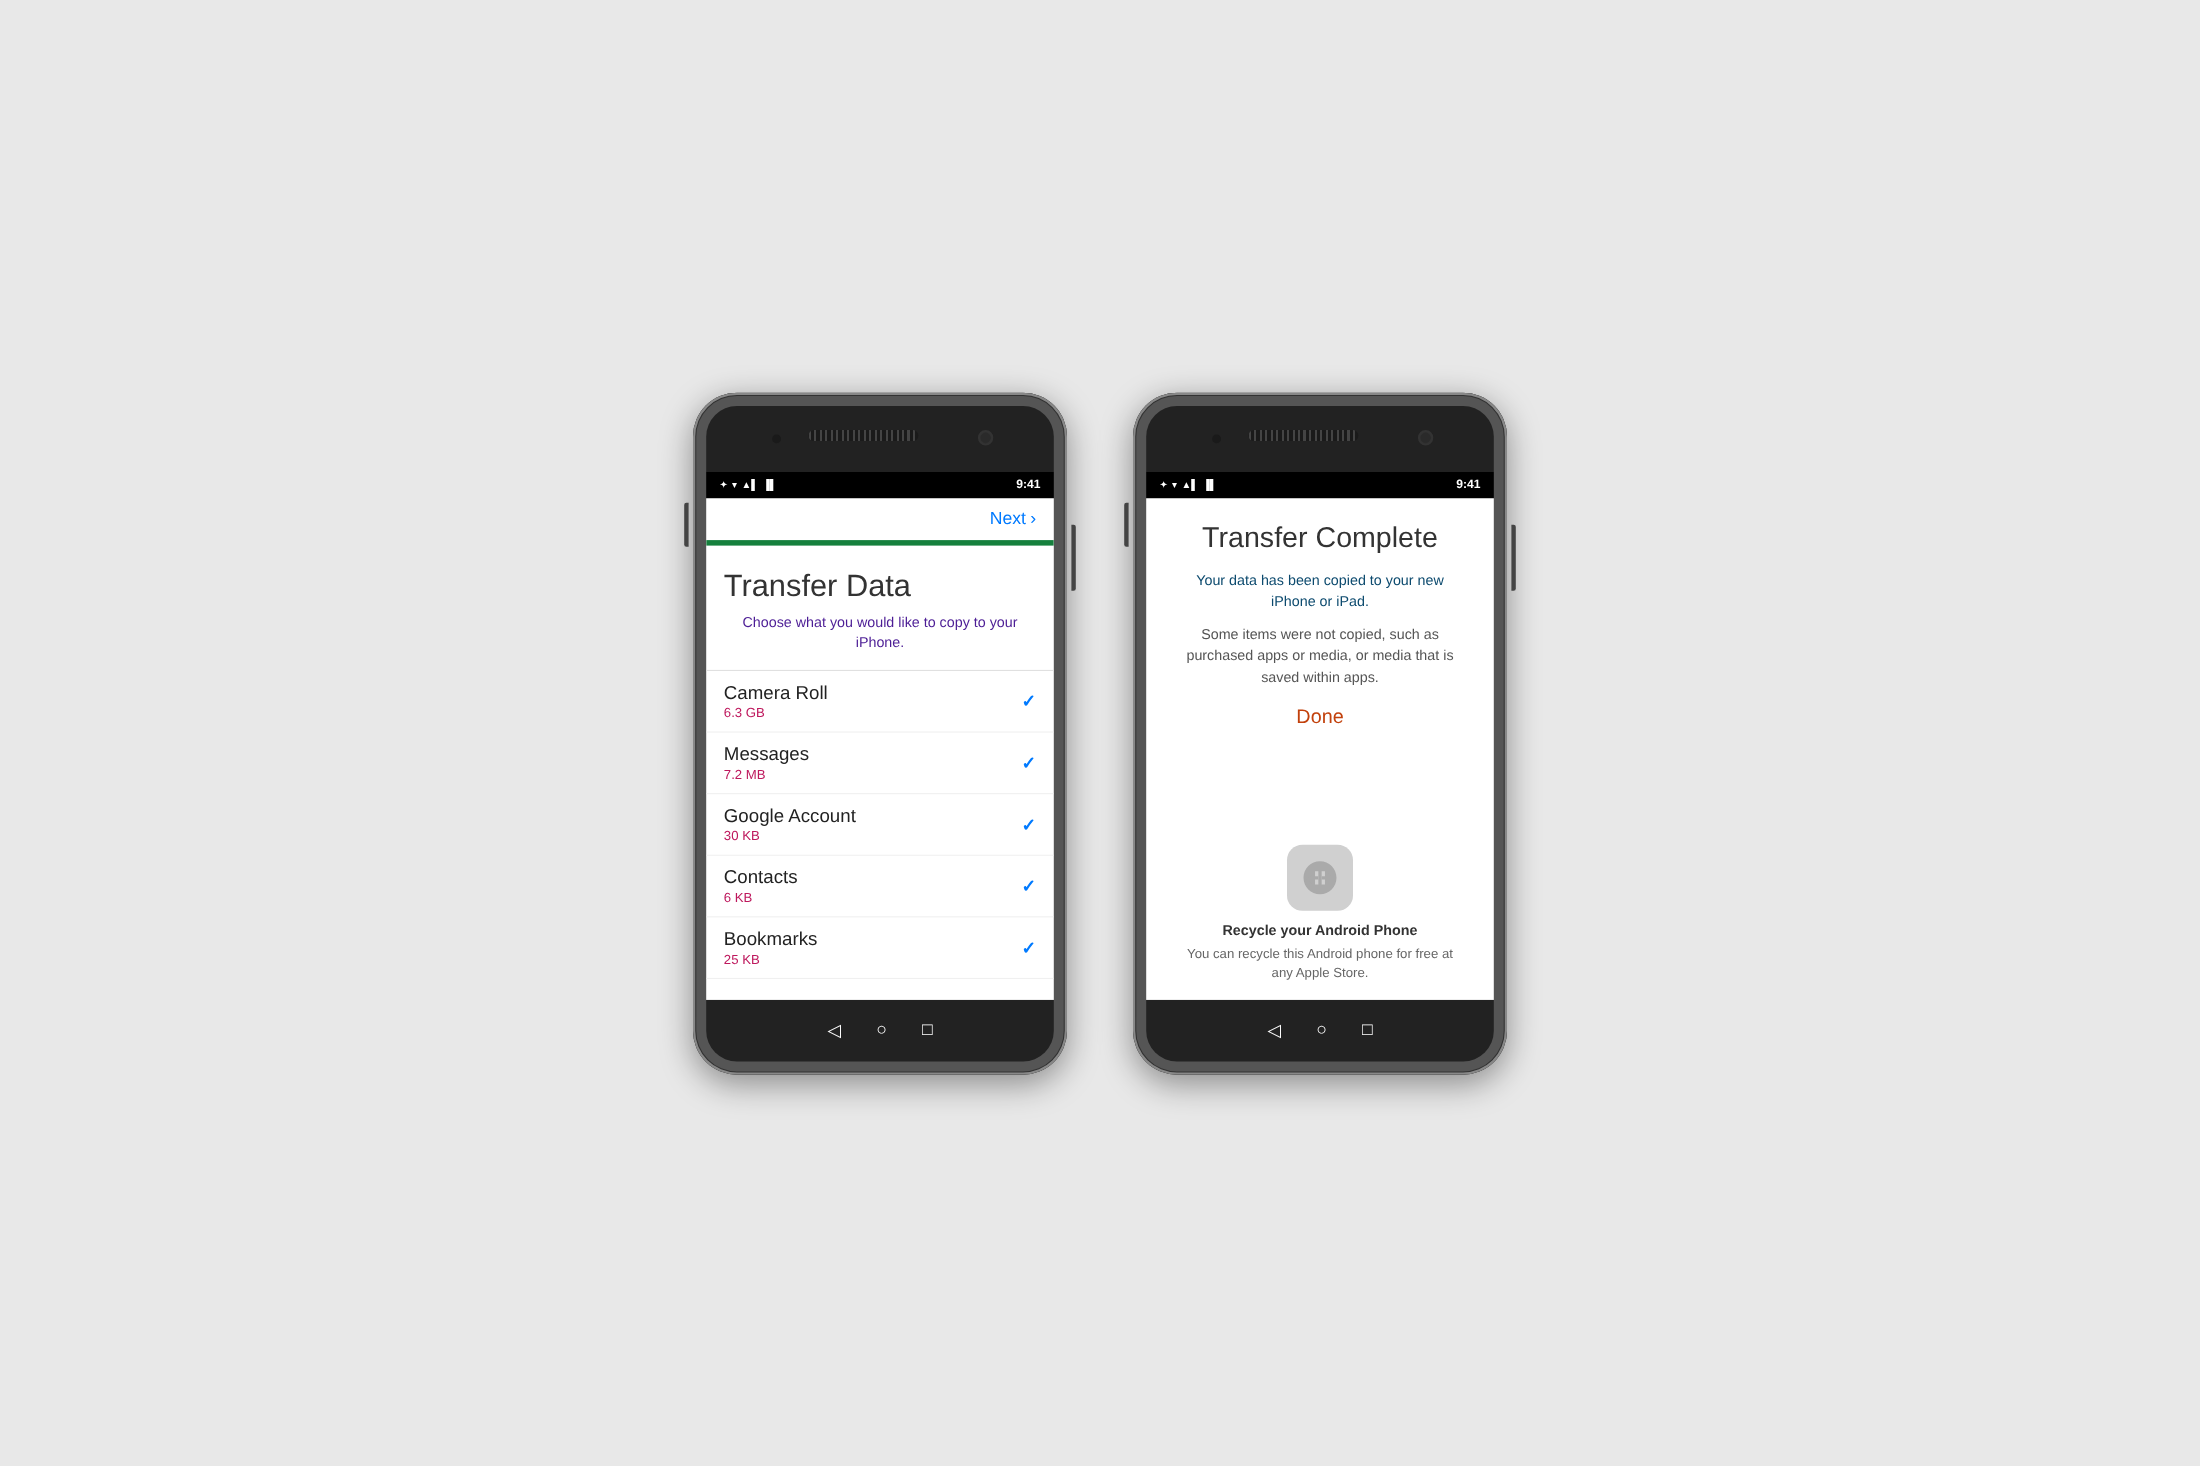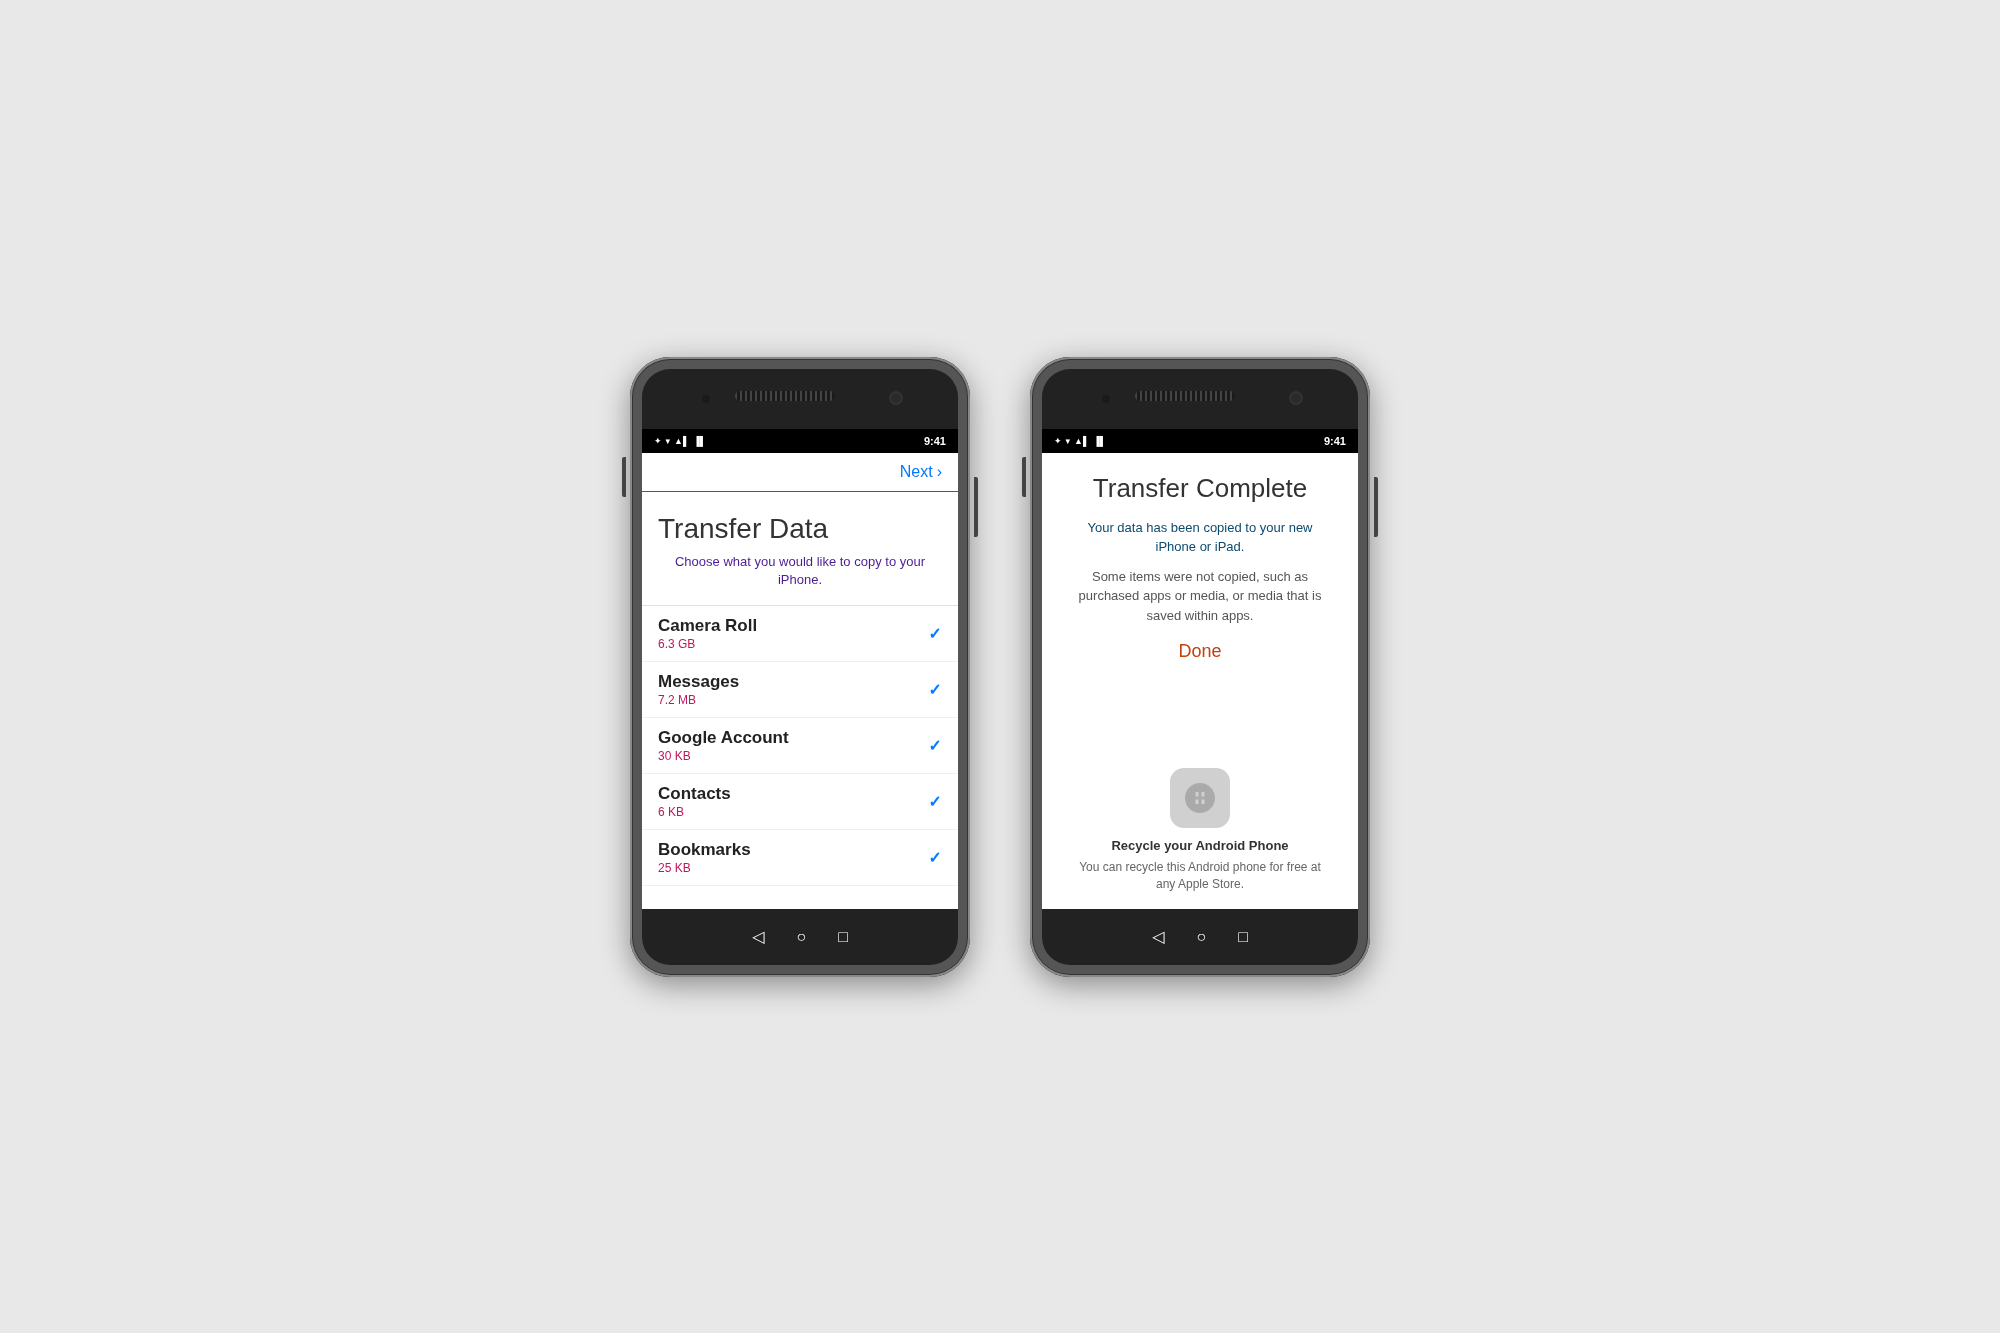--- a/index.html
+++ b/index.html
@@ -137,21 +137,21 @@
     .transfer-data-screen {
       flex: 1;
       display: flex;
       flex-direction: column;
     }
 
     .next-bar {
       display: flex;
       justify-content: flex-end;
       padding: 10px 16px;
-      border-bottom: 1px solid #15803d;
+      border-bottom: 5px solid #15803d;
     }
 
     .next-btn {
       color: #007aff;
       font-size: 16px;
       font-weight: 400;
       display: flex;
       align-items: center;
       gap: 4px;
       cursor: pointer;
@@ -193,21 +193,21 @@
     }
 
     .data-item-info {
       display: flex;
       flex-direction: column;
     }
 
     .data-item-name {
       font-size: 17px;
       color: #222;
-      font-weight: 700;
+      font-weight: 400;
     }
 
     .data-item-size {
       font-size: 12px;
       color: #be185d;
       margin-top: 1px;
     }
 
     .check-icon {
       color: #007aff;

